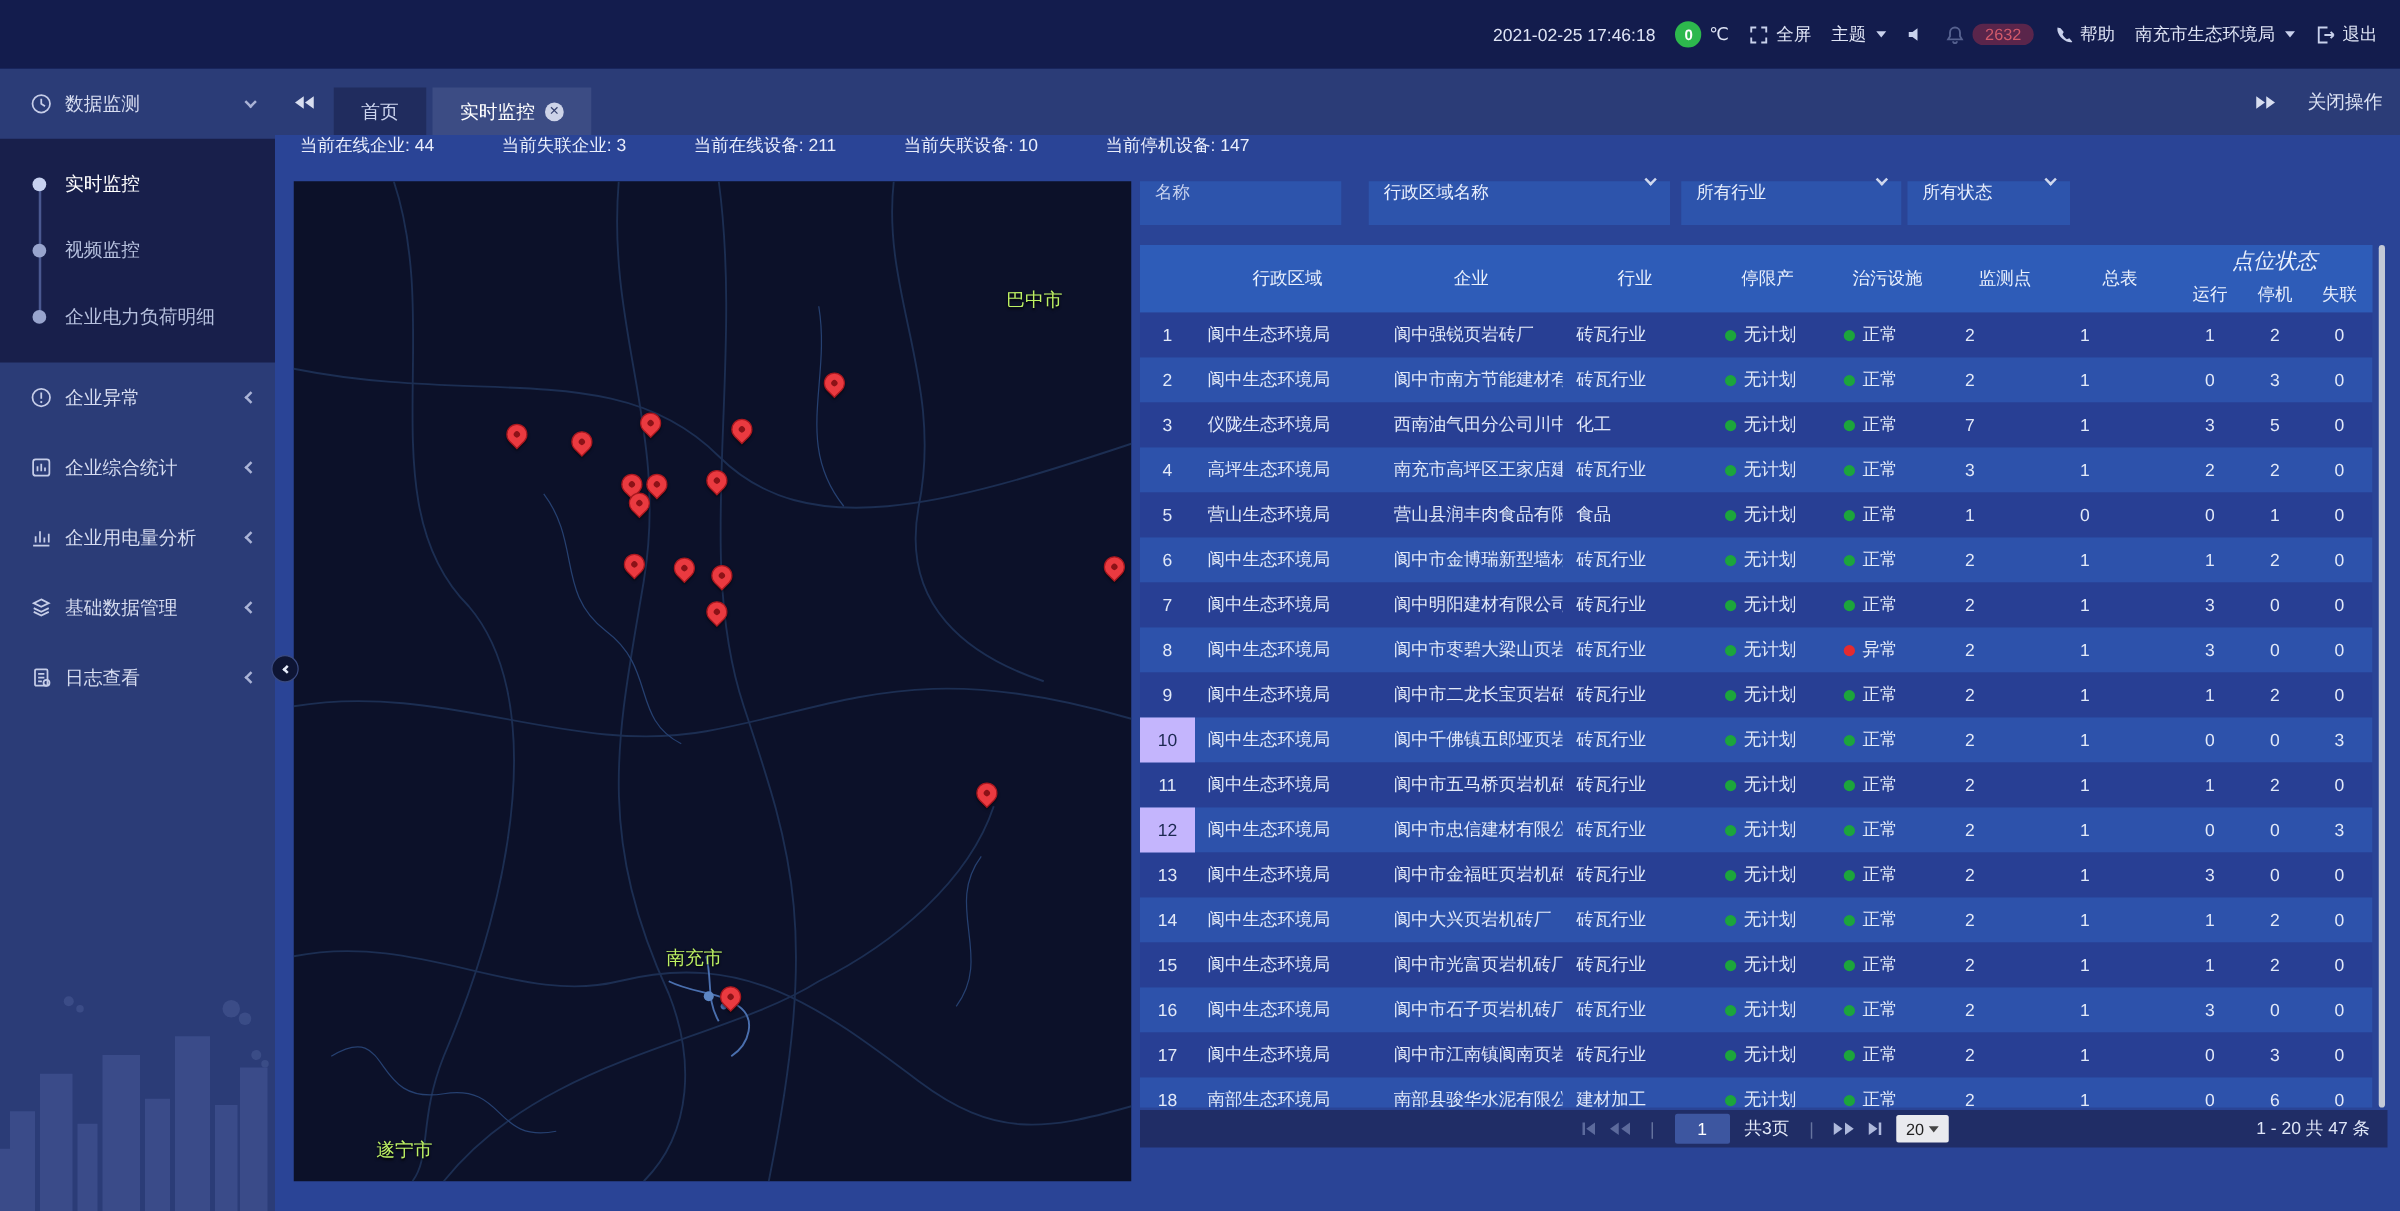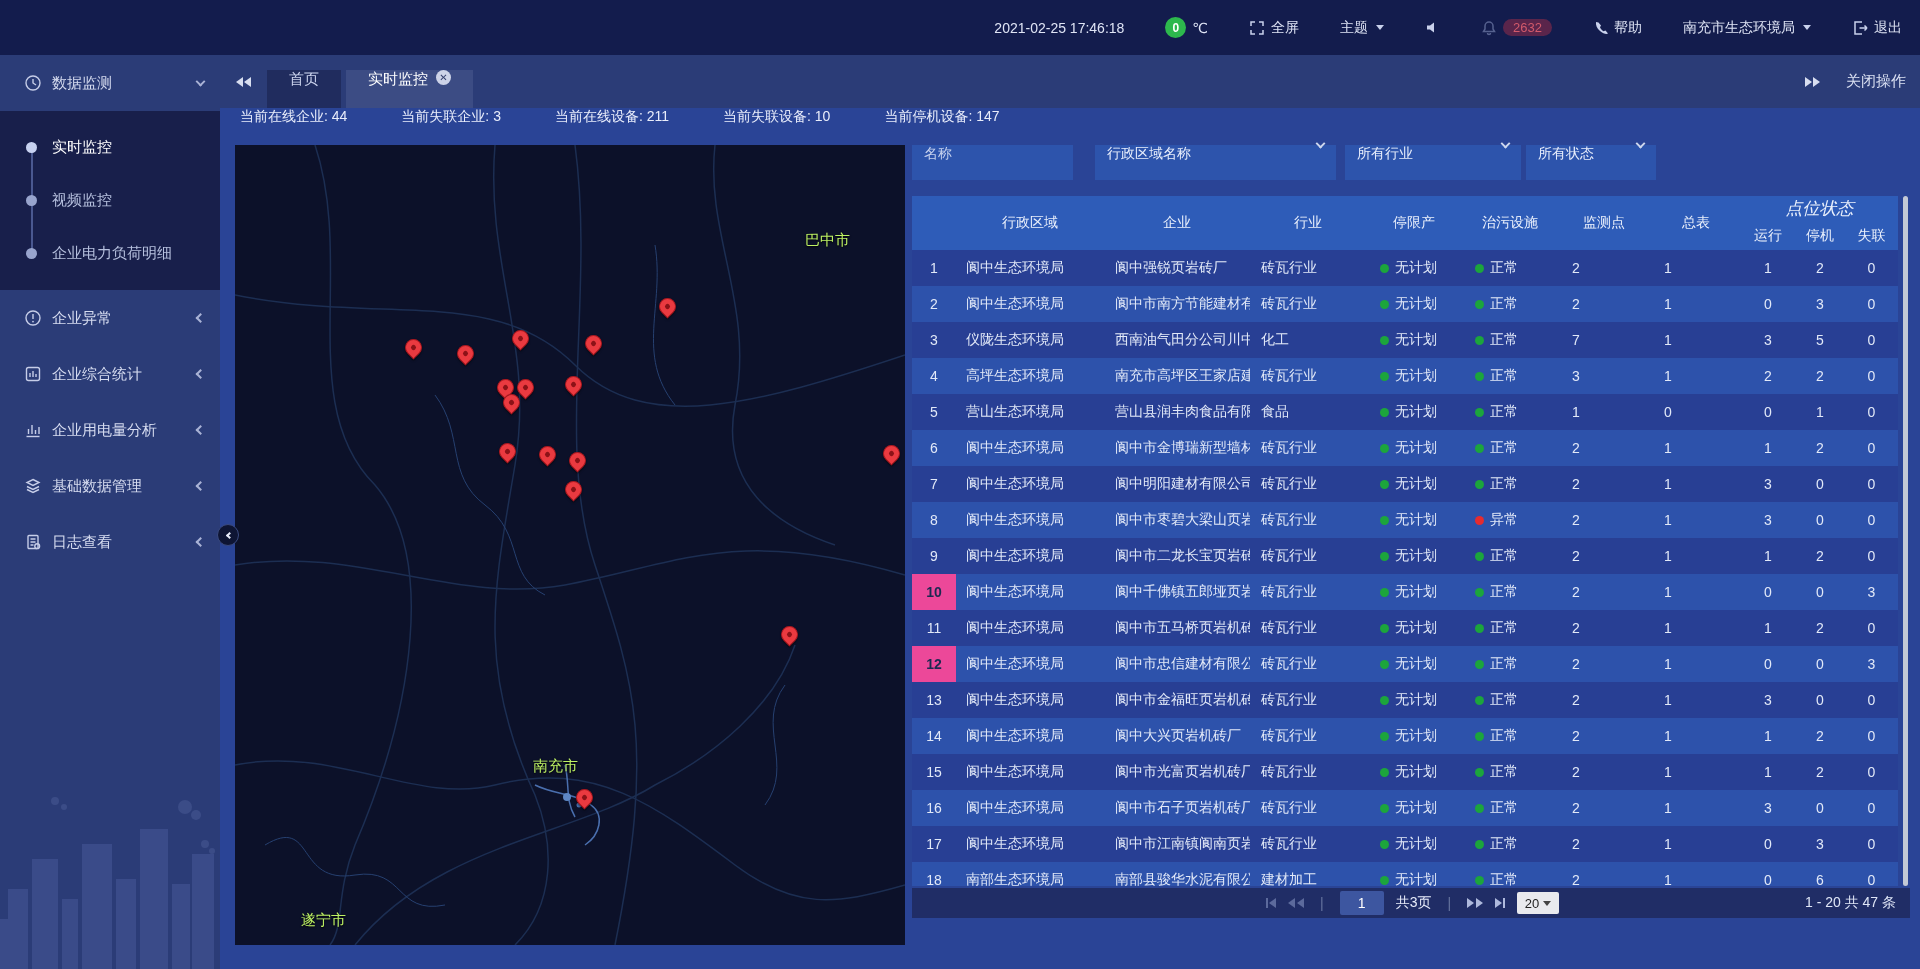--- a/index.html
+++ b/index.html
@@ -6,21 +6,21 @@
   html,body { width:1920px; height:969px; overflow:hidden; }
   body { position:relative; background:#2a4496; font-family:"Liberation Sans","DejaVu Sans",sans-serif; color:#e7ecfa; font-size:14px; }
 
   
   .topbar { position:absolute; left:0; top:0; width:1920px; height:55px; background:#131c4d; display:flex; align-items:center; z-index:30; }
   .brand { display:flex; align-items:center; padding-left:30px; gap:16px; }
   .logo { width:36px; height:36px; border-radius:50%; background:#f4fbf4; border:2px solid #1d9e3c; position:relative; flex:0 0 auto; }
   .logo::before { content:""; position:absolute; left:7px; top:14px; width:18px; height:10px; border-radius:50% 50% 4px 4px; background:#1d9e3c; }
   .logo::after { content:""; position:absolute; left:13px; top:7px; width:7px; height:7px; border-radius:50%; background:#d23a2e; }
   .app-title { font-size:21px; font-weight:bold; color:#ffffff; letter-spacing:1px; }
-  .top-right { margin-left:auto; display:flex; align-items:center; gap:41px; padding-right:18px; color:#dfe4f5; }
+  .top-right { margin-left:auto; display:flex; align-items:center; gap:16px; padding-right:18px; color:#dfe4f5; }
   .top-item { display:flex; align-items:center; gap:6px; white-space:nowrap; cursor:default; }
   .temp-badge { display:inline-flex; align-items:center; justify-content:center; width:21px; height:21px; border-radius:50%; background:#2db84d; color:#fff; font-size:12px; font-weight:bold; }
   .pill { background:rgba(150,45,75,0.55); color:#d25a6b; border-radius:10px; padding:1px 10px; font-size:13px; }
   .caret { display:inline-block; width:0; height:0; border-left:4px solid transparent; border-right:4px solid transparent; border-top:5px solid #c9d1ec; margin-left:2px; }
   .ticon { display:inline-flex; }
   .ticon svg { stroke:#c9d1ec; fill:none; stroke-width:1.5; }
   .dim svg { stroke:#56618f; }
 
   
   .sidebar { position:absolute; left:0; top:55px; width:220px; height:914px; background:#2b3c77; z-index:20; overflow:hidden; }
@@ -41,21 +41,21 @@
   .subitem.active .bullet { background:#c7d1f0; }
   .skyline { position:absolute; left:0; bottom:0; width:220px; height:180px; opacity:.5; }
 
   
   .tabbar { position:absolute; left:220px; top:55px; width:1700px; height:53px; background:#2b3c77; display:flex; align-items:flex-end; z-index:10; }
   .tabnav { display:flex; align-items:center; height:100%; padding:0 16px; color:#d8def0; }
   .tri { width:0; height:0; border-top:5px solid transparent; border-bottom:5px solid transparent; display:inline-block; }
   .tri.r { border-left:7px solid currentColor; }
   .tri.l { border-right:7px solid currentColor; }
   .tri + .tri { margin-left:1px; }
-  .tab { height:38px; display:flex; gap:8px; padding:0 22px; margin-right:5px; font-size:15px; color:#ccd4ee; background:#202c5e; cursor:pointer;margin-top:16px; }
+  .tab { height:38px; display:flex; align-items:center; gap:8px; padding:0 22px; margin-right:5px; font-size:15px; color:#ccd4ee; background:#202c5e; cursor:pointer;margin-top:16px; }
   .tab.active { background:#3c4c84; color:#ffffff; }
   .tab .close { width:15px; height:15px; border-radius:50%; background:#cdd3e8; color:#333f6d; font-size:10px; line-height:15px; text-align:center; }
   .tab-right { margin-left:auto; display:flex; align-items:center; gap:26px; height:100%; padding-right:14px; color:#dbe1f3; font-size:15px; }
 
   
   .statsbar { position:absolute; left:220px; top:108px; width:1700px; height:37px; display:flex; align-items:flex-start; gap:54px; padding-left:20px; color:#e9edfb; }
 
   
   .map { position:absolute; left:235px; top:145px; width:670px; height:800px; background:#0c1129; overflow:hidden; }
   .map svg.roads { position:absolute; inset:0; }
@@ -83,21 +83,21 @@
   .hgroup .gtitle { height:26px; display:flex; align-items:flex-end; justify-content:center; font-style:italic; font-weight:normal; font-size:17px; padding-bottom:2px; }
   .hgroup .gcols { height:28px; display:flex; }
   .hgroup .gcols span { display:flex; align-items:center; justify-content:center; }
 
   .tbody { position:absolute; left:912px; top:250px; width:986px; height:636px; overflow:hidden; }
   .trow { display:flex; height:36px; align-items:center; font-size:14px; color:#e2e9f8; }
   .trow.dark { background:#283f94; }
   .trow.light { background:#2d52ab; }
   .cell { overflow:hidden; white-space:nowrap; }
   .c-idx { width:44px; height:36px; display:flex; align-items:center; justify-content:center; }
-  .c-idx.gray { background:#ec4899; color:#1c2951; font-weight:bold; }
+  .c-idx.gray { background:#c4b5fd; color:#1c2951; font-weight:normal; }
   .c-region { width:148px; padding-left:10px; }
   .c-company { width:146px; padding-left:11px; }
   .c-industry { width:116px; padding-left:11px; }
   .c-limit { width:96px; padding-left:14px; display:flex; align-items:center; gap:6px; }
   .c-facility { width:96px; padding-left:13px; display:flex; align-items:center; gap:6px; }
   .c-points { width:92px; padding-left:14px; }
   .c-meter { width:92px; padding-left:14px; }
   .c-run,.c-stop,.c-lost { width:52px; text-align:center; }
   .c-lost { width:51px; }
   .dot { width:9px; height:9px; border-radius:50%; flex:0 0 auto; }

